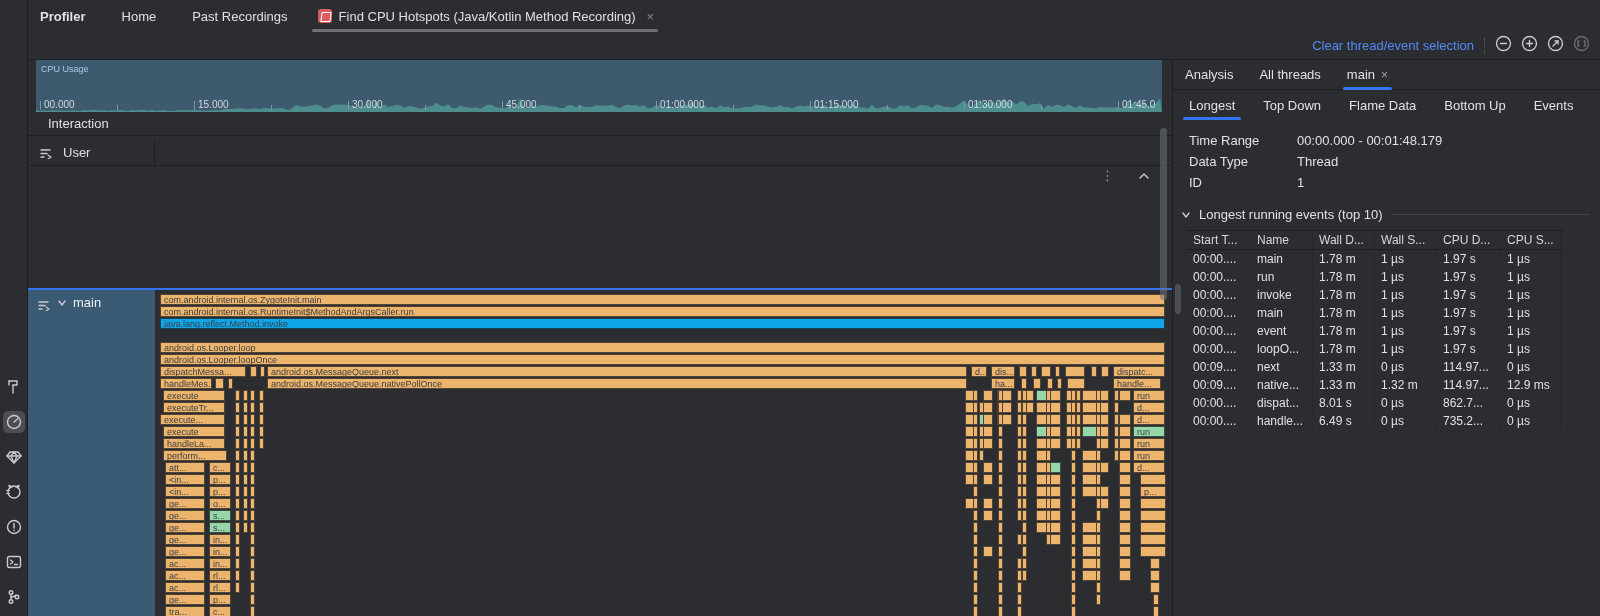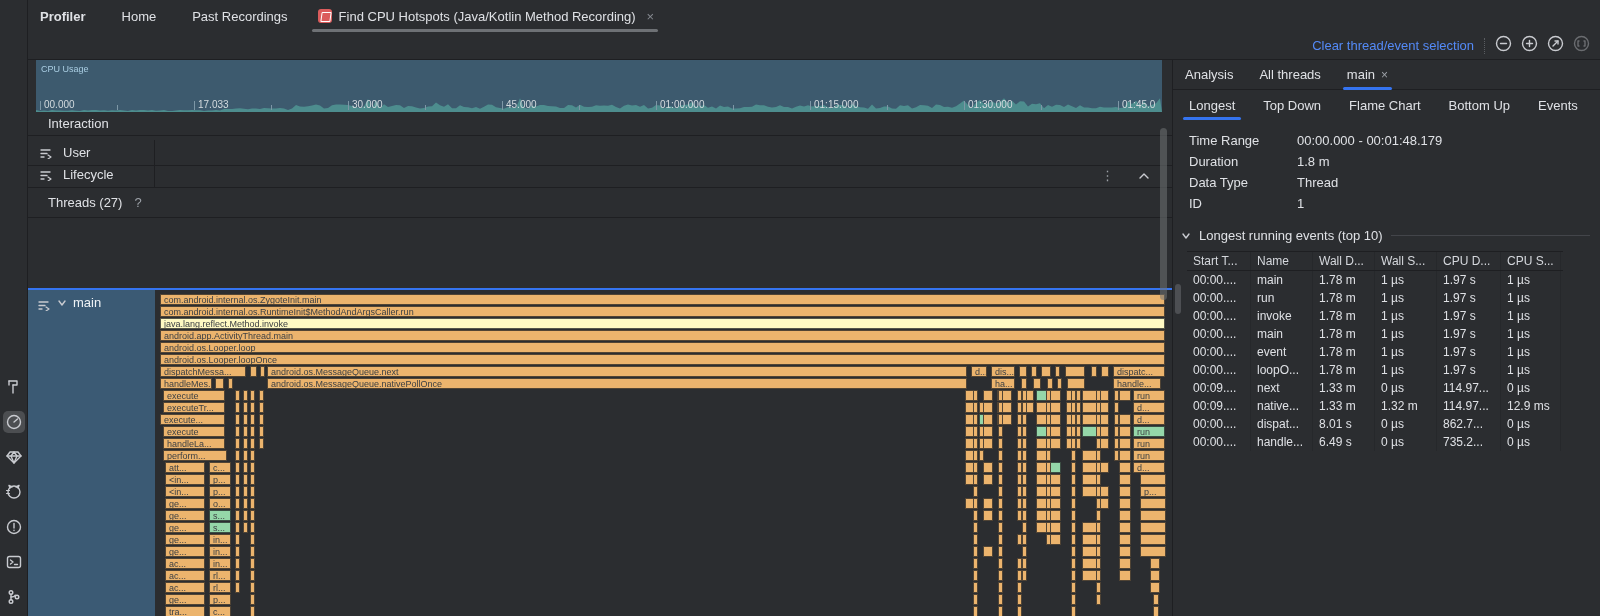--- a/index.html
+++ b/index.html
@@ -52,21 +52,21 @@
   .blue-line { position:absolute; left:0; width:1144px; height:2px; background:#3574f0; }
 
   
   .thread-area { position:absolute; left:0; top:230px; width:1144px; height:360px; display:flex; }
   .thread-label { width:127px; height:100%; background:#3b5a74; padding:5px 0 0 10px; display:flex; gap:6px; font-size:13px; color:#eef2f5; align-items:flex-start; }
   .thread-label .chev { margin-top:3px; }
   .flame { position:relative; flex:1; height:100%; background:#2b2d30; overflow:hidden; }
   .bar { position:absolute; height:11px; font-size:9px; line-height:11px; color:#3d4043; overflow:hidden; white-space:nowrap; padding-left:3px; border:1px solid rgba(30,31,34,.75); }
   .bar.o { background:#ecb46d; }
   .bar.g { background:#95d7a9; }
-  .bar.b { background:#fef9c3; }
+  .bar.b { background:#0ea5e9; }
 
   .vscroll { position:absolute; right:5px; top:68px; width:7px; height:172px; background:#6f7275; opacity:.55; border-radius:4px; }
 
   
   .panel-tabs { height:30px; display:flex; align-items:center; gap:26px; padding-left:12px; border-bottom:1px solid #1e1f22; font-size:13px; }
   .ptab { position:relative; height:30px; display:flex; align-items:center; gap:6px; }
   .ptab.active:after { content:""; position:absolute; left:-4px; right:-4px; bottom:0; height:3px; background:#3574f0; border-radius:2px; }
   .ptab .x { color:#9da2a8; font-size:12px; }
   .panel-subtabs { height:30px; display:flex; align-items:center; gap:28px; padding-left:16px; font-size:13px; }
   .stab { position:relative; height:30px; display:flex; align-items:center; }
@@ -188,21 +188,21 @@
       <div class="cpu-band">
         <span class="cpu-label">CPU Usage</span>
         <svg class="cpu-wave" width="1126" height="52" id="wave-svg">
             <polygon points="0,52 0,50.1 4,51.0 8,50.5 12,50.9 16,50.1 20,50.4 24,50.4 28,50.8 32,50.7 36,50.3 40,50.8 44,50.9 48,50.1 52,50.4 56,50.0 60,49.9 64,50.6 68,50.2 72,50.7 76,50.2 80,50.4 84,50.0 88,50.4 92,51.0 96,49.9 100,50.6 104,49.9 108,50.1 112,50.5 116,50.1 120,50.8 124,50.6 128,50.1 132,51.0 136,51.0 140,50.4 144,50.0 148,50.3 152,50.2 156,50.1 160,50.3 164,50.3 168,50.9 172,50.6 176,50.4 180,50.0 184,50.5 188,49.1 192,49.0 196,48.9 200,48.4 204,48.3 208,48.7 212,49.3 216,48.6 220,48.6 224,49.1 228,48.0 232,48.2 236,48.6 240,48.6 244,48.1 248,48.5 252,49.9 256,48.5 260,44.9 264,46.4 268,46.7 272,46.2 276,45.4 280,44.5 284,45.4 288,48.5 292,48.1 296,45.3 300,44.4 304,44.4 308,44.8 312,45.1 316,46.0 320,47.0 324,48.2 328,46.3 332,38.9 336,48.4 340,40.1 344,48.3 348,44.3 352,46.9 356,45.9 360,45.1 364,45.2 368,47.9 372,46.1 376,46.2 380,47.4 384,48.4 388,47.9 392,46.6 396,46.3 400,42.5 404,45.3 408,46.8 412,44.3 416,48.3 420,48.2 424,45.3 428,47.1 432,47.3 436,48.2 440,46.9 444,48.7 448,46.7 452,44.5 456,44.7 460,47.3 464,47.9 468,48.7 472,47.1 476,47.4 480,48.1 484,38.3 488,47.4 492,48.7 496,45.7 500,46.4 504,44.9 508,44.9 512,46.1 516,46.2 520,46.5 524,48.1 528,47.9 532,44.9 536,45.2 540,47.4 544,44.7 548,46.8 552,46.9 556,46.8 560,45.3 564,45.8 568,45.4 572,45.7 576,44.8 580,47.0 584,48.5 588,45.7 592,44.5 596,45.6 600,44.9 604,46.7 608,45.0 612,48.5 616,47.8 620,45.0 624,45.5 628,48.5 632,46.2 636,46.4 640,48.5 644,45.6 648,45.0 652,44.4 656,42.0 660,46.4 664,46.2 668,45.0 672,47.7 676,46.4 680,48.4 684,45.4 688,47.0 692,46.5 696,48.5 700,48.6 704,48.3 708,47.1 712,47.0 716,46.7 720,44.5 724,45.2 728,45.2 732,46.8 736,47.5 740,47.1 744,45.3 748,47.0 752,47.0 756,48.6 760,46.8 764,45.6 768,46.5 772,45.3 776,46.6 780,46.1 784,46.0 788,45.0 792,47.3 796,48.4 800,44.9 804,45.0 808,45.3 812,48.1 816,43.8 820,45.9 824,47.2 828,47.6 832,48.8 836,44.5 840,48.6 844,47.9 848,46.4 852,46.4 856,48.6 860,48.8 864,45.2 868,46.0 872,45.3 876,48.4 880,47.2 884,44.9 888,45.2 892,45.7 896,47.9 900,44.4 904,45.0 908,47.0 912,46.8 916,47.7 920,46.2 924,43.4 928,40.5 932,44.9 936,47.7 940,42.6 944,39.9 948,44.0 952,43.3 956,41.4 960,43.5 964,42.0 968,38.3 972,43.0 976,40.8 980,44.4 984,41.3 988,41.6 992,46.6 996,43.7 1000,44.3 1004,43.2 1008,48.3 1012,44.9 1016,46.7 1020,44.7 1024,44.9 1028,46.9 1032,44.6 1036,46.2 1040,48.0 1044,45.2 1048,47.4 1052,47.4 1056,48.2 1060,48.3 1064,46.7 1068,47.4 1072,47.4 1076,47.4 1080,46.9 1084,48.0 1088,47.4 1092,40.9 1096,44.1 1100,40.7 1104,45.7 1108,41.2 1112,46.5 1116,44.8 1120,43.2 1124,38.3 1126,52" fill="#4f9291" opacity="0.9"></polygon>
           </svg>
         <div class="cpu-ticks" id="cpu-ticks">
             <i style="left: 4px;"></i>
             <span style="left: 8px;">00.000</span>
             <i style="left: 81px; height: 5px;"></i>
             <i style="left: 158px;"></i>
-            <span style="left: 162px;">17.033</span>
+            <span style="left: 162px;">15.000</span>
             <i style="left: 235px; height: 5px;"></i>
             <i style="left: 312px;"></i>
             <span style="left: 316px;">30.000</span>
             <i style="left: 389px; height: 5px;"></i>
             <i style="left: 466px;"></i>
             <span style="left: 470px;">45.000</span>
             <i style="left: 543px; height: 5px;"></i>
             <i style="left: 620px;"></i>
             <span style="left: 624px; margin-top: 16px;">01:00.000</span>
             <i style="left: 697px; height: 5px;"></i>
@@ -233,63 +233,41 @@
           <svg class="gl" width="13" height="12">
               <path d="M1 3 H10"></path>
               <path d="M1 6.5 H7"></path>
               <path d="M1 10 H4"></path>
               <path d="M8 8 l3 2 -3 2" stroke-width="1.2"></path>
             </svg>
           <span>User</span>
         </div>
       </div>
 
-      <div class="track-row" style="top:102px;">
-        <div class="cell">
-          <svg class="gl" width="13" height="12">
-              <path d="M1 3 H10"></path>
-              <path d="M1 6.5 H7"></path>
-              <path d="M1 10 H4"></path>
-              <path d="M8 8 l3 2 -3 2" stroke-width="1.2"></path>
-            </svg>
-          <span>Lifecycle</span>
-        </div>
-      </div>
-
-      <div class="sec-header" style="top:128px; height:30px;">
-        <span>Threads (27)</span>
-        <span class="help-q">?</span>
-        <span class="sec-right" style="top:135px;">
-          <span class="kebab">⋮</span>
-          <svg class="gl" width="12" height="12">
-              <path d="M2 8 L6 4 L10 8"></path>
-            </svg>
-        </span>
-      </div>
+
 
       <div class="blue-line" style="top:228px;"></div>
 
       <div class="thread-area">
         <div class="thread-label">
           <svg class="gl" style="margin-top:4px;" width="13" height="12">
               <path d="M1 3 H10"></path>
               <path d="M1 6.5 H7"></path>
               <path d="M1 10 H4"></path>
               <path d="M8 8 l3 2 -3 2" stroke-width="1.2"></path>
             </svg>
           <svg class="gl chev" width="10" height="10">
               <path d="M2 3 L5 7 L8 3"></path>
             </svg>
           <span>main</span>
         </div>
         <div class="flame" id="flame">
             <div class="bar o" style="left: 5px; top: 4px; width: 1005px;">com.android.internal.os.ZygoteInit.main</div>
             <div class="bar o" style="left: 5px; top: 16px; width: 1005px;">com.android.internal.os.RuntimeInit$MethodAndArgsCaller.run</div>
             <div class="bar b" style="left: 5px; top: 28px; width: 1005px;">java.lang.reflect.Method.invoke</div>
-            <div class="bar o" style="left: 5px; top: 40px; width: 1005px;">android.app.ActivityThread.main</div>
             <div class="bar o" style="left: 5px; top: 52px; width: 1005px;">android.os.Looper.loop</div>
             <div class="bar o" style="left: 5px; top: 64px; width: 1005px;">android.os.Looper.loopOnce</div>
             <div class="bar o" style="left: 5px; top: 76px; width: 86px;">dispatchMessa...</div>
             <div class="bar o" style="left: 95px; top: 76px; width: 7px;"></div>
             <div class="bar o" style="left: 105px; top: 76px; width: 5px;"></div>
             <div class="bar o" style="left: 112px; top: 76px; width: 700px;">android.os.MessageQueue.next</div>
             <div class="bar o" style="left: 816px; top: 76px; width: 16px;">d...</div>
             <div class="bar o" style="left: 836px; top: 76px; width: 24px;">dis...</div>
             <div class="bar o" style="left: 864px; top: 76px; width: 8px;"></div>
             <div class="bar o" style="left: 876px; top: 76px; width: 6px;"></div>
@@ -655,32 +633,28 @@
             </span>
             <span class="ptab active">
               <span>main</span>
               <span class="x">×</span>
             </span>
           </span>
       </div>
       <div class="panel-subtabs" id="panel-subtabs">
           <span class="stab active">Longest</span>
           <span class="stab">Top Down</span>
-          <span class="stab">Flame Chart</span>
+          <span class="stab">Flame Data</span>
           <span class="stab">Bottom Up</span>
           <span class="stab">Events</span>
         </div>
       <div class="summary" id="summary-rows">
           <div class="sum-row">
             <span class="lbl">Time Range</span>
             <span>00:00.000 - 00:01:48.179</span>
-          </div>
-          <div class="sum-row">
-            <span class="lbl">Duration</span>
-            <span>1.8 m</span>
           </div>
           <div class="sum-row">
             <span class="lbl">Data Type</span>
             <span>Thread</span>
           </div>
           <div class="sum-row">
             <span class="lbl">ID</span>
             <span>1</span>
           </div>
         </div>

